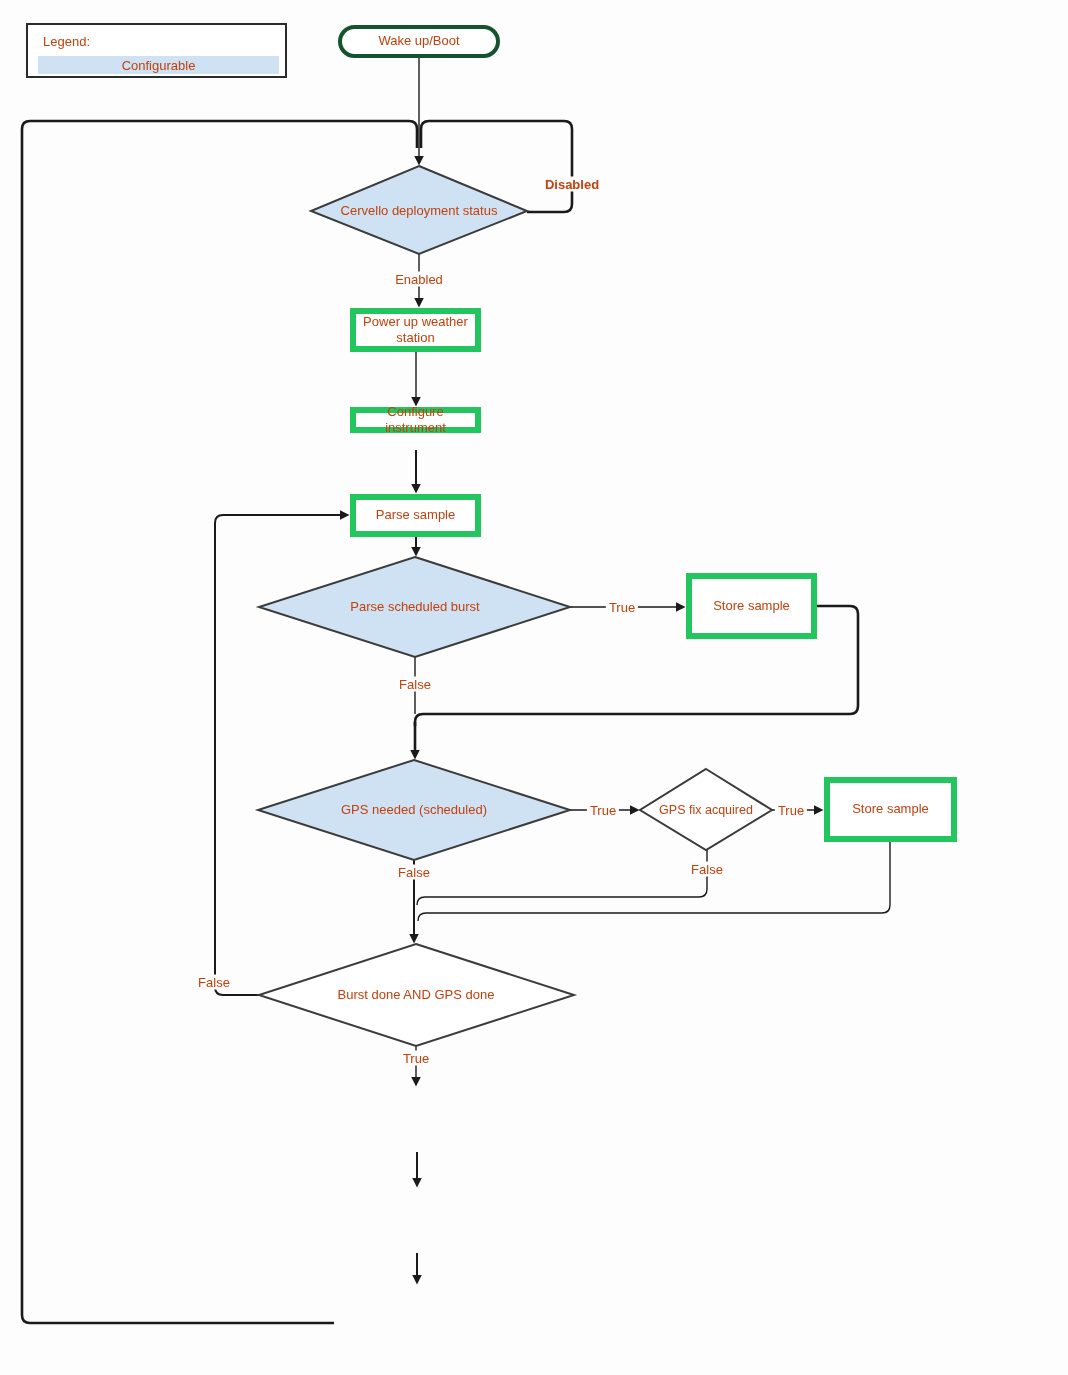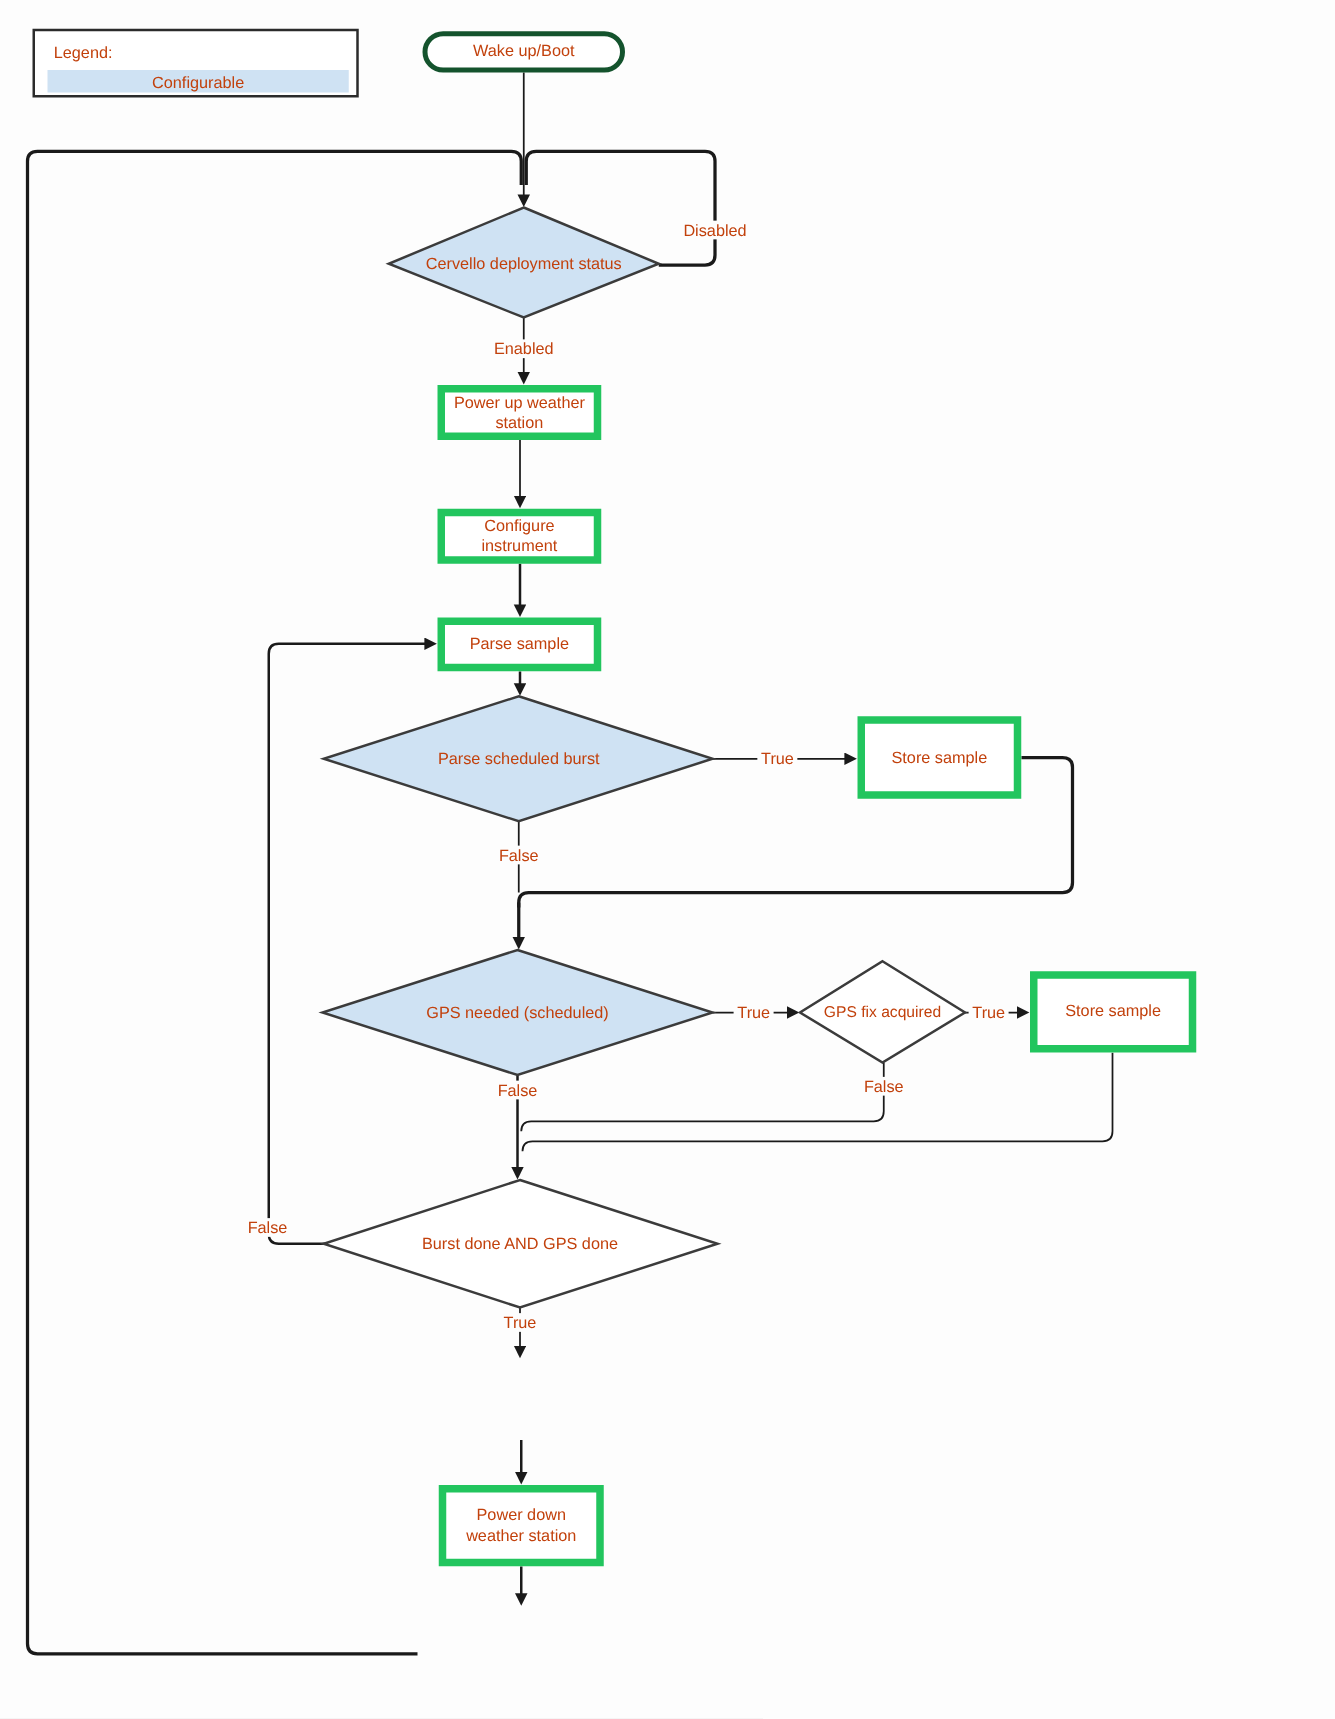--- a/index.html
+++ b/index.html
@@ -92,39 +92,38 @@
 
   <div id="legend">
     <div class="legend-title">Legend:</div>
     <div class="legend-swatch">Configurable</div>
   </div>
 
   <div class="node terminator" style="left:338px;top:25px;width:162px;height:33px;">Wake up/Boot</div>
 
   <div class="node" style="left:350px;top:308px;width:131px;height:44px;">Power up weather station</div>
 
-  <div class="node" style="left:350px;top:407px;width:131px;height:44px;">Configure instrument</div>
+  <div class="node" style="left:350px;top:407px;width:131px;height:26px;">Configure instrument</div>
 
   <div class="node" style="left:350px;top:494px;width:131px;height:43px;">Parse sample</div>
 
   <div class="node" style="left:686px;top:573px;width:131px;height:66px;">Store sample</div>
 
   <div class="node" style="left:824px;top:777px;width:133px;height:65px;">Store sample</div>
 
 
-  <div class="node" style="left:351px;top:1188px;width:132px;height:65px;">Power down weather station</div>
 
 
   <div class="diamond-label" style="left:419px;top:211px;width:180px;">Cervello deployment status</div>
   <div class="diamond-label" style="left:415px;top:607px;width:180px;">Parse scheduled burst</div>
   <div class="diamond-label" style="left:414px;top:810px;width:190px;">GPS needed (scheduled)</div>
   <div class="diamond-label" style="left:706px;top:810px;width:120px;font-size:12.5px;">GPS fix acquired</div>
   <div class="diamond-label" style="left:416px;top:995px;width:200px;">Burst done AND GPS done</div>
 
-  <div class="edge-label" style="left:572px;top:184px;">Disabled</div>
+  <div class="edge-label" style="left:572px;top:184px;font-weight:bold;">Disabled</div>
   <div class="edge-label" style="left:419px;top:279px;">Enabled</div>
   <div class="edge-label" style="left:622px;top:607px;">True</div>
   <div class="edge-label" style="left:415px;top:684px;">False</div>
   <div class="edge-label" style="left:603px;top:810px;">True</div>
   <div class="edge-label" style="left:414px;top:872px;">False</div>
   <div class="edge-label" style="left:791px;top:810px;">True</div>
   <div class="edge-label" style="left:707px;top:869px;">False</div>
   <div class="edge-label" style="left:214px;top:982px;">False</div>
   <div class="edge-label" style="left:416px;top:1058px;">True</div>
 

